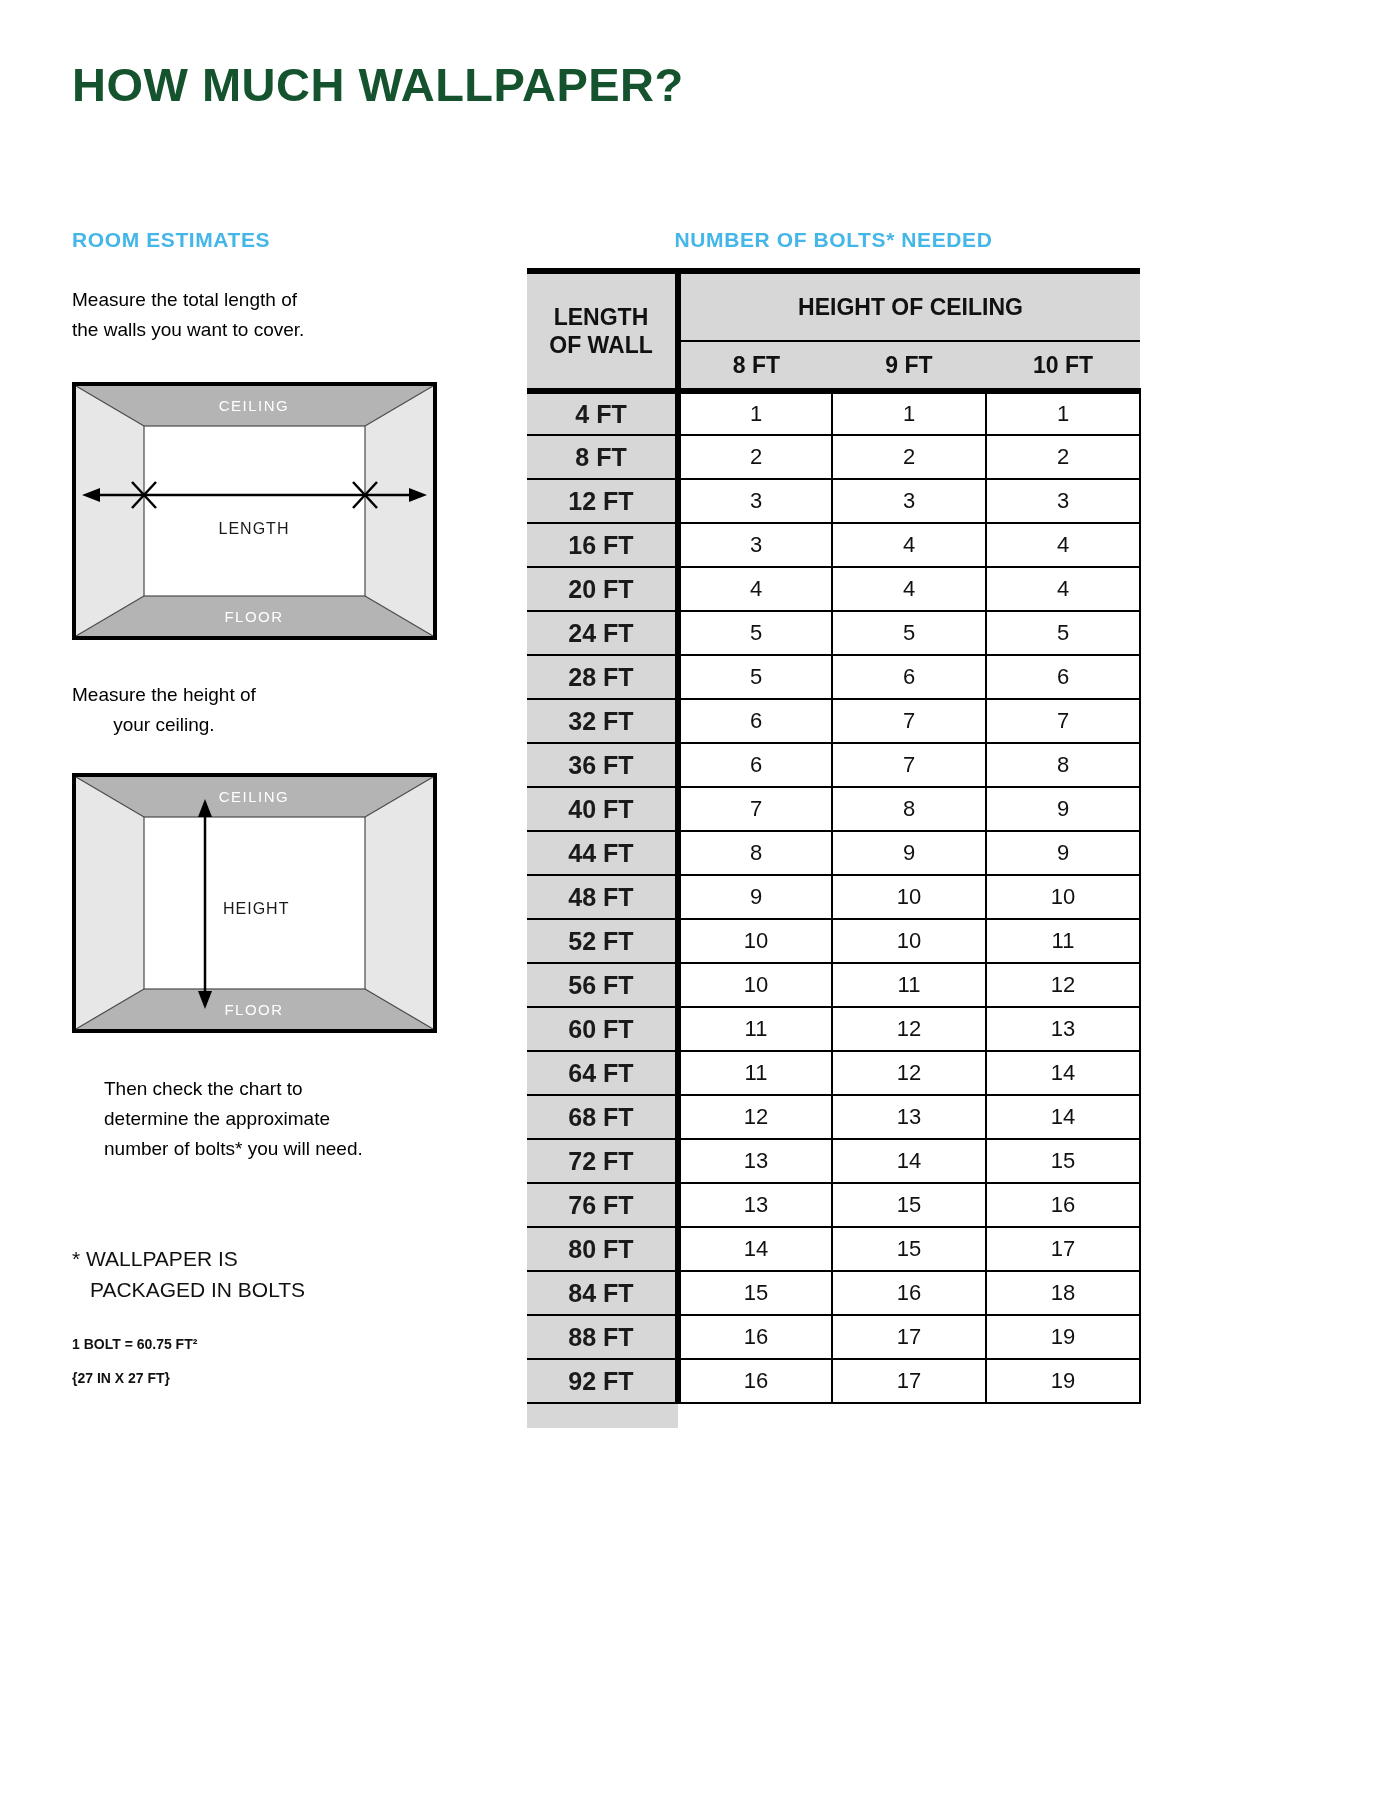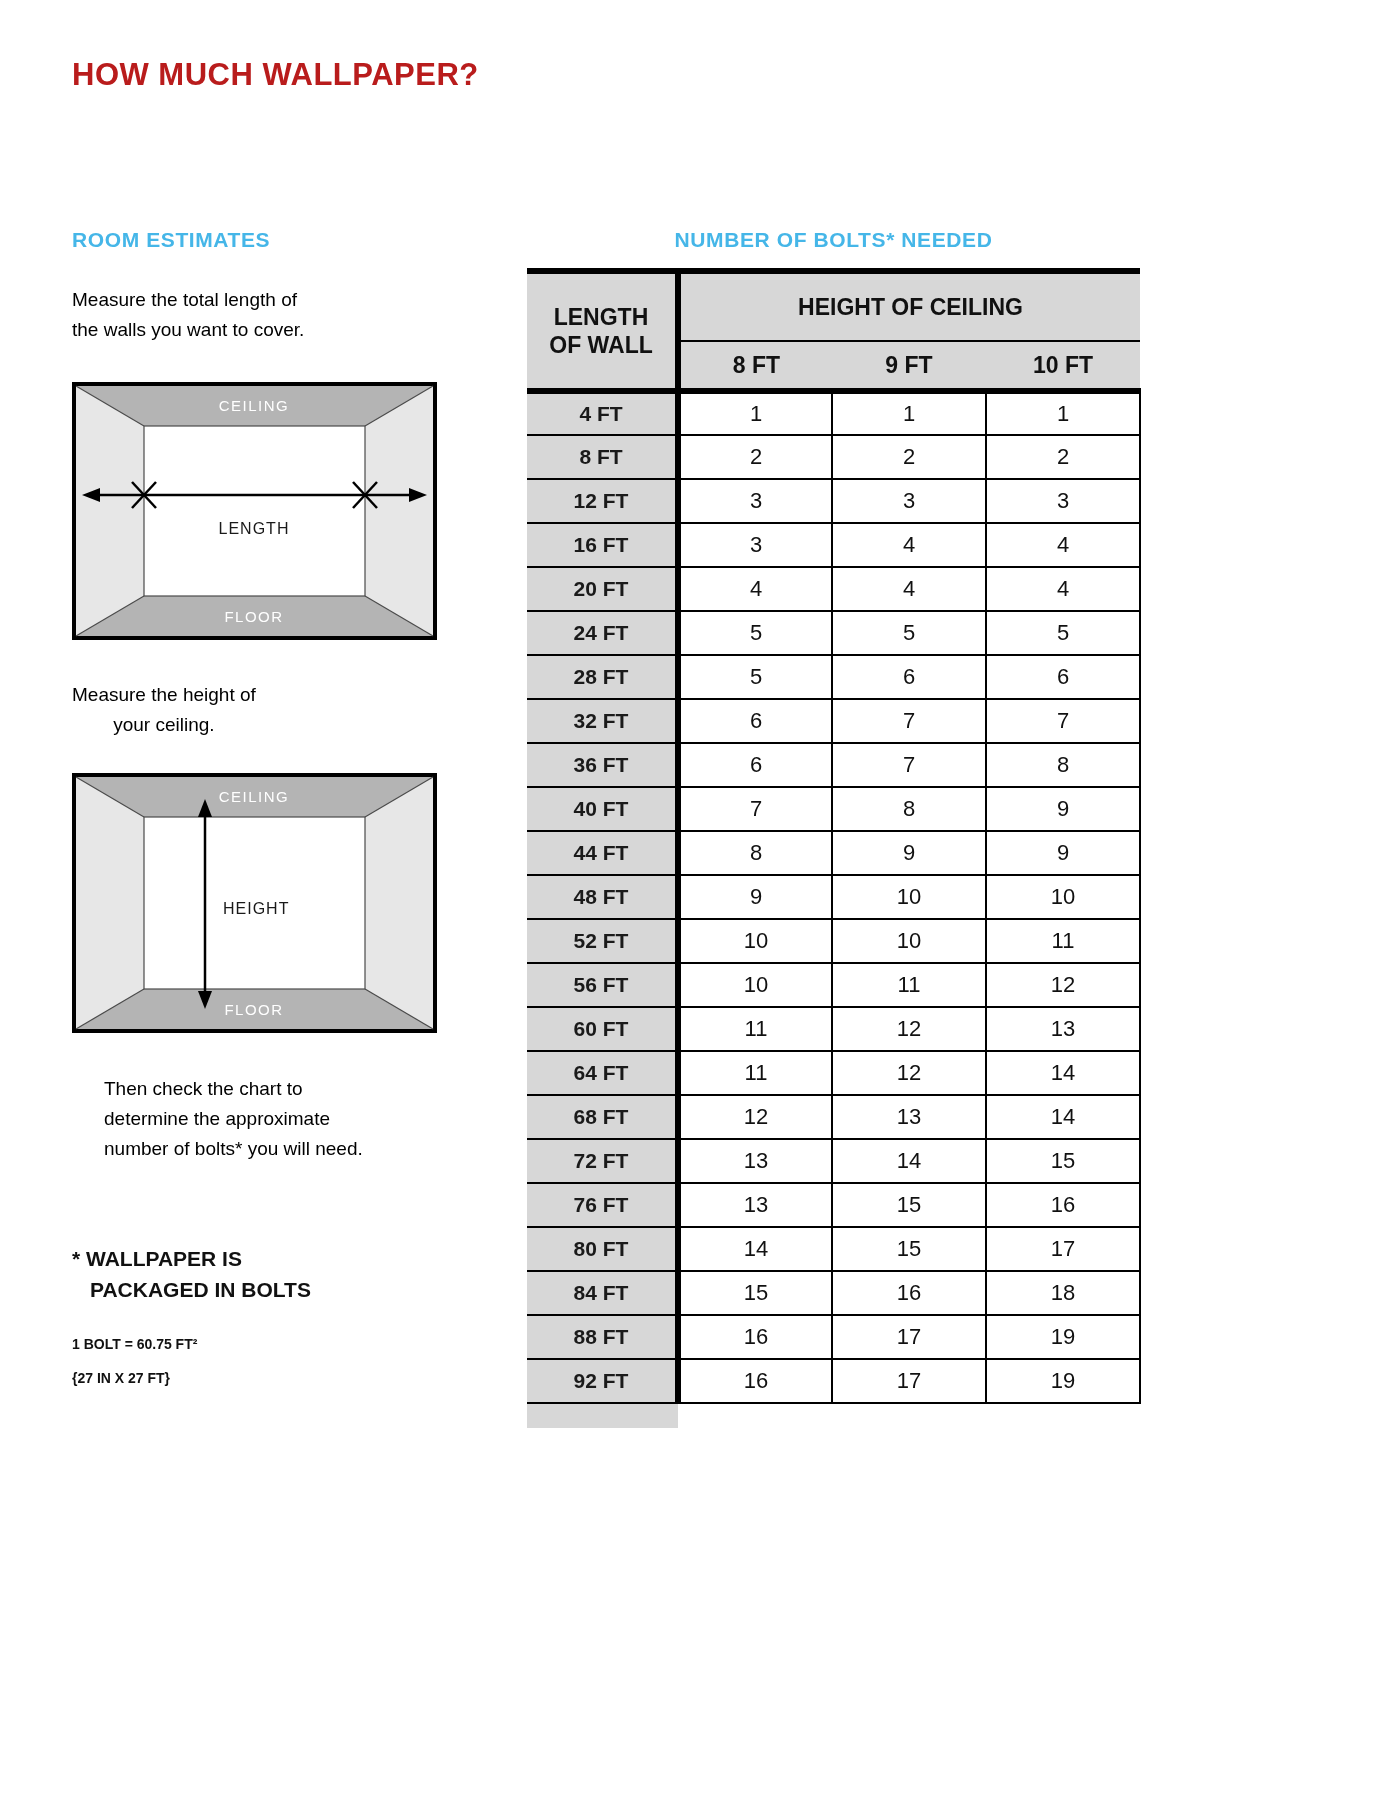--- a/index.html
+++ b/index.html
@@ -8,24 +8,24 @@
     position: relative;
     width: 1391px;
     height: 1800px;
     font-family: "Liberation Sans", sans-serif;
     color: #1a1a1a;
   }
   .title {
     position: absolute;
     left: 72px;
     top: 57px;
-    font-size: 31px;
+    font-size: 47px;
     font-weight: bold;
     letter-spacing: 0.5px;
-    color: #b91c1c;
+    color: #14532d;
   }
   .section-heading {
     position: absolute;
     top: 228px;
     font-size: 21px;
     font-weight: bold;
     letter-spacing: 0.6px;
     color: #45b6e8;
   }
   .left-heading { left: 72px; }
@@ -43,21 +43,21 @@
   .para3 { top: 1074px; margin-left: 32px; }
   .diagram { position: absolute; left: 72px; }
   .diagram1 { top: 382px; }
   .diagram2 { top: 773px; }
   svg text { font-family: "Liberation Sans", sans-serif; }
   .footnote {
     position: absolute;
     left: 72px;
     top: 1243px;
     font-size: 21px;
-    font-weight: bold;
+    font-weight: normal;
     line-height: 31px;
     color: #111;
   }
   .footnote .indent { padding-left: 18px; }
   .bolt-info {
     position: absolute;
     left: 72px;
     top: 1327px;
     font-size: 14px;
     font-weight: bold;
@@ -92,21 +92,21 @@
   .bolt-table tr.group-row th.group-header {
     height: 70px;
     border-bottom: 2px solid #000;
   }
   .bolt-table tr.subhead-row th {
     height: 50px;
     border-bottom: 6px solid #000;
   }
   .bolt-table tbody th {
     background: #d7d7d7;
-    font-size: 21px;
+    font-size: 25px;
     font-weight: bold;
     border-right: 6px solid #000;
     border-bottom: 2px solid #000;
     height: 44px;
   }
   .bolt-table tbody td {
     border: 2px solid #000;
     font-size: 22px;
     height: 44px;
     background: #fff;

